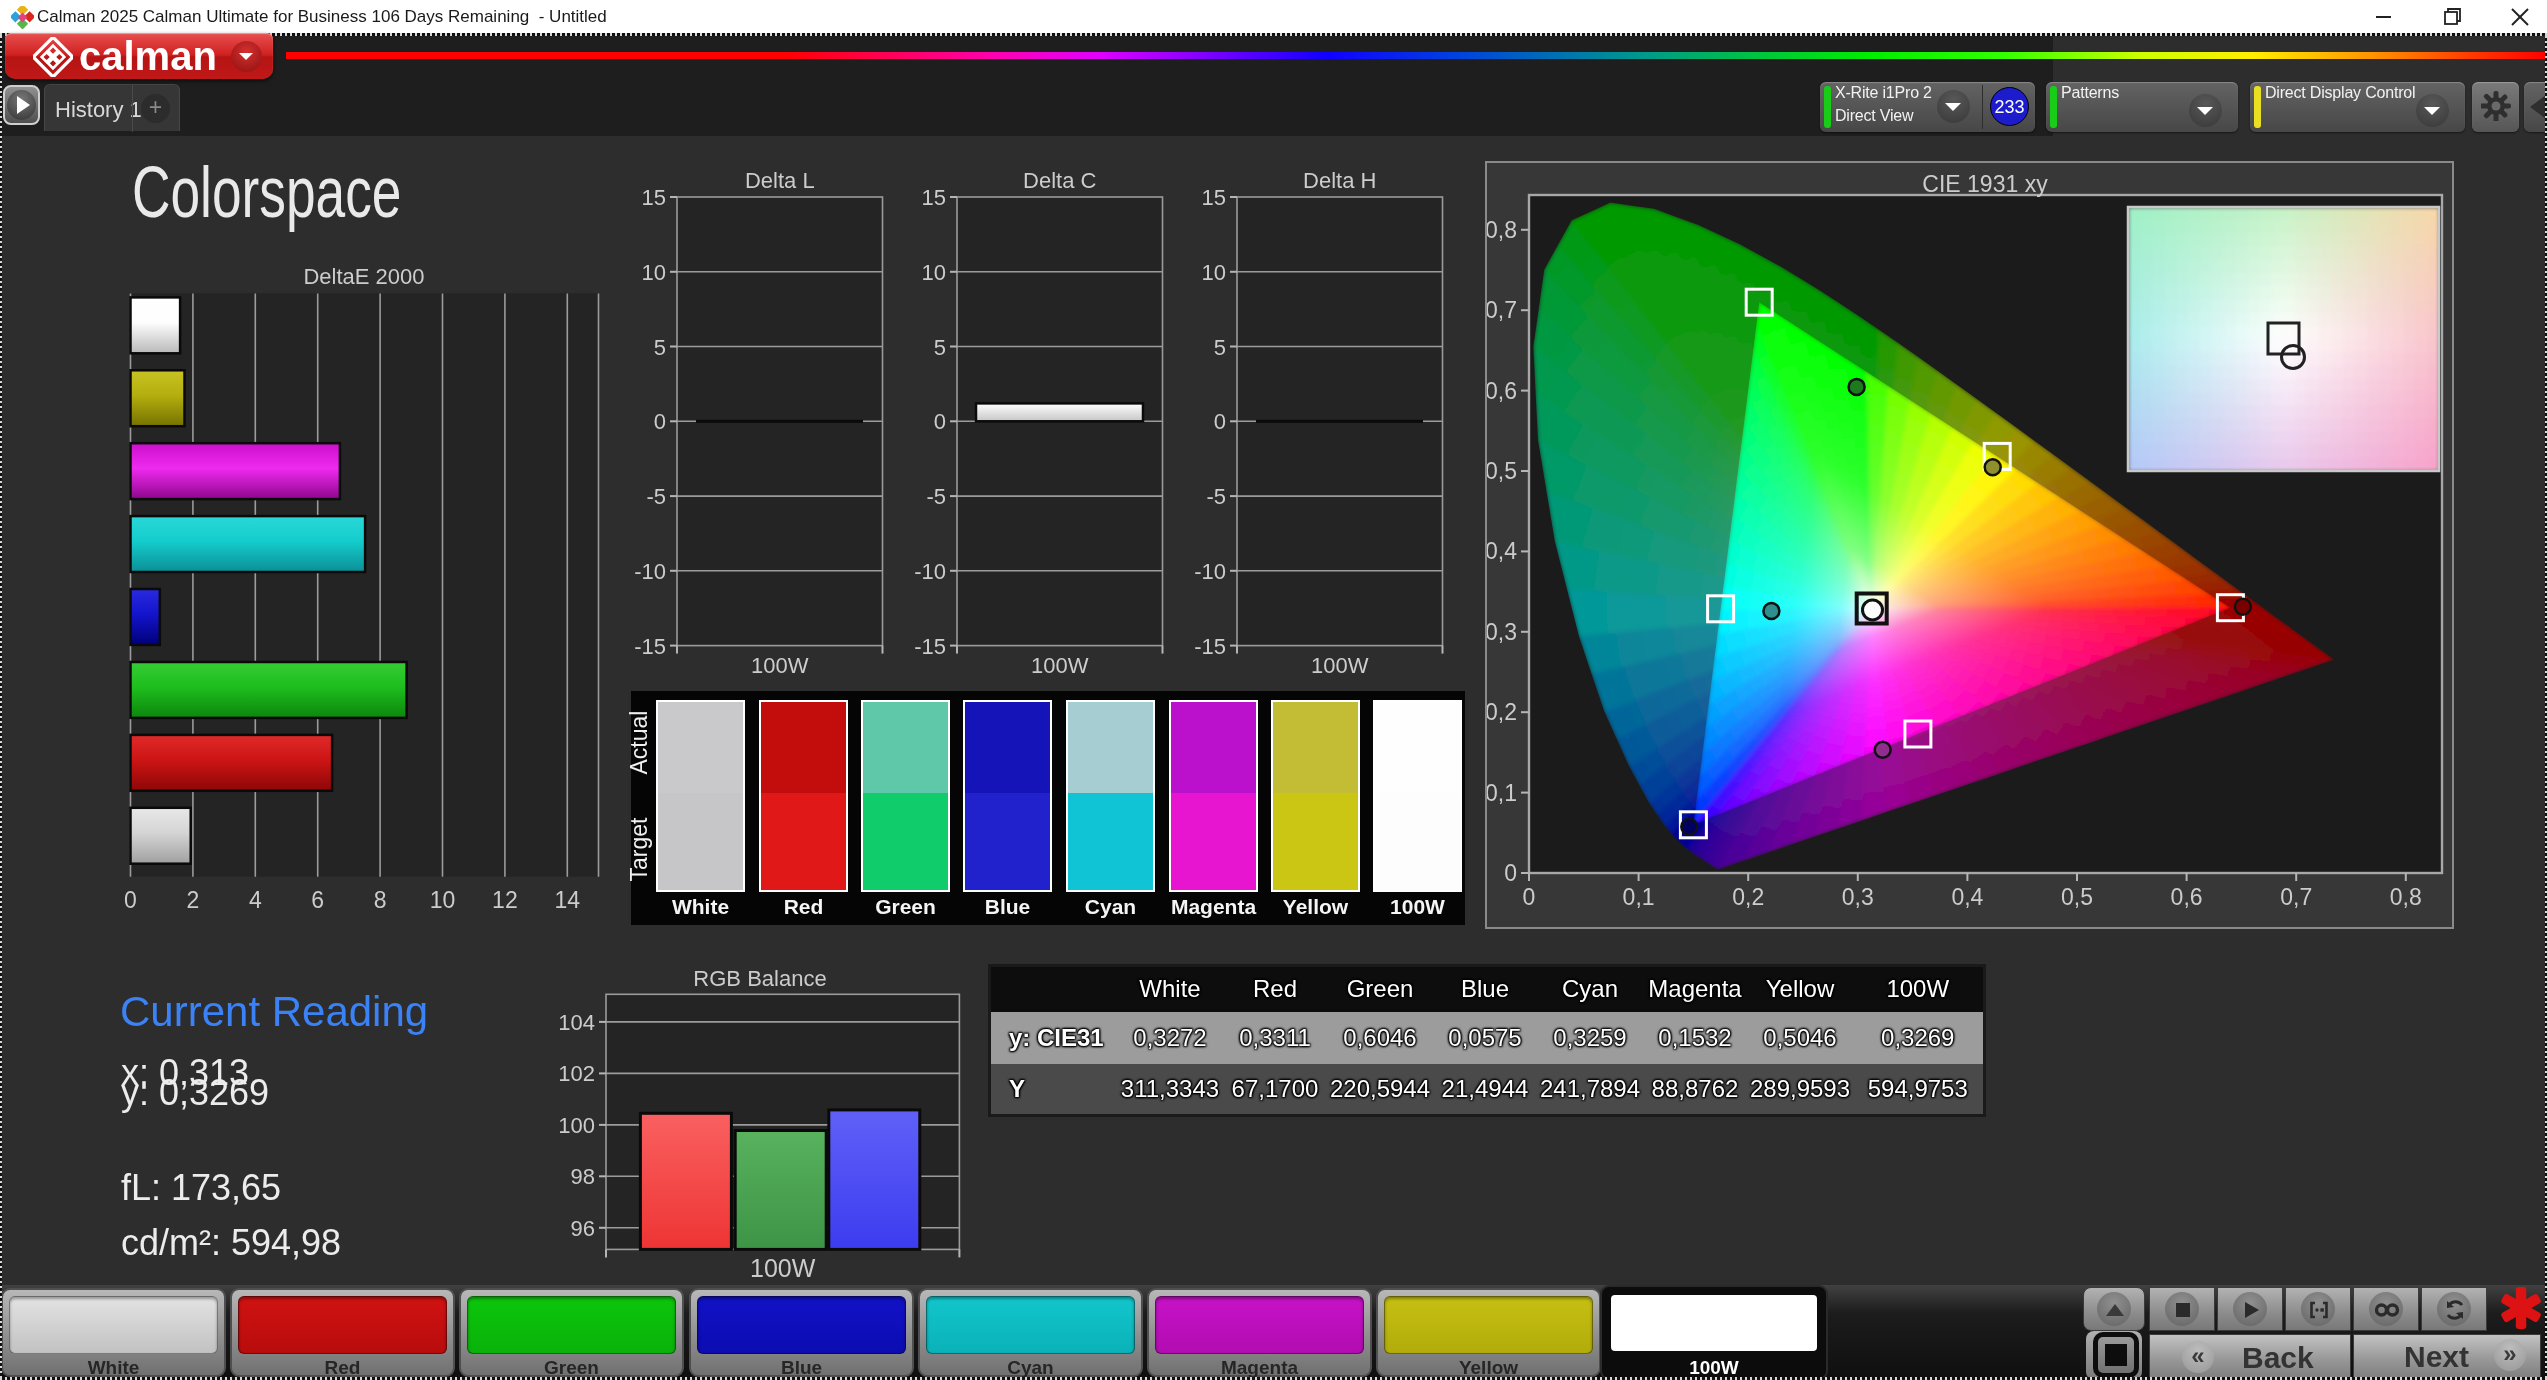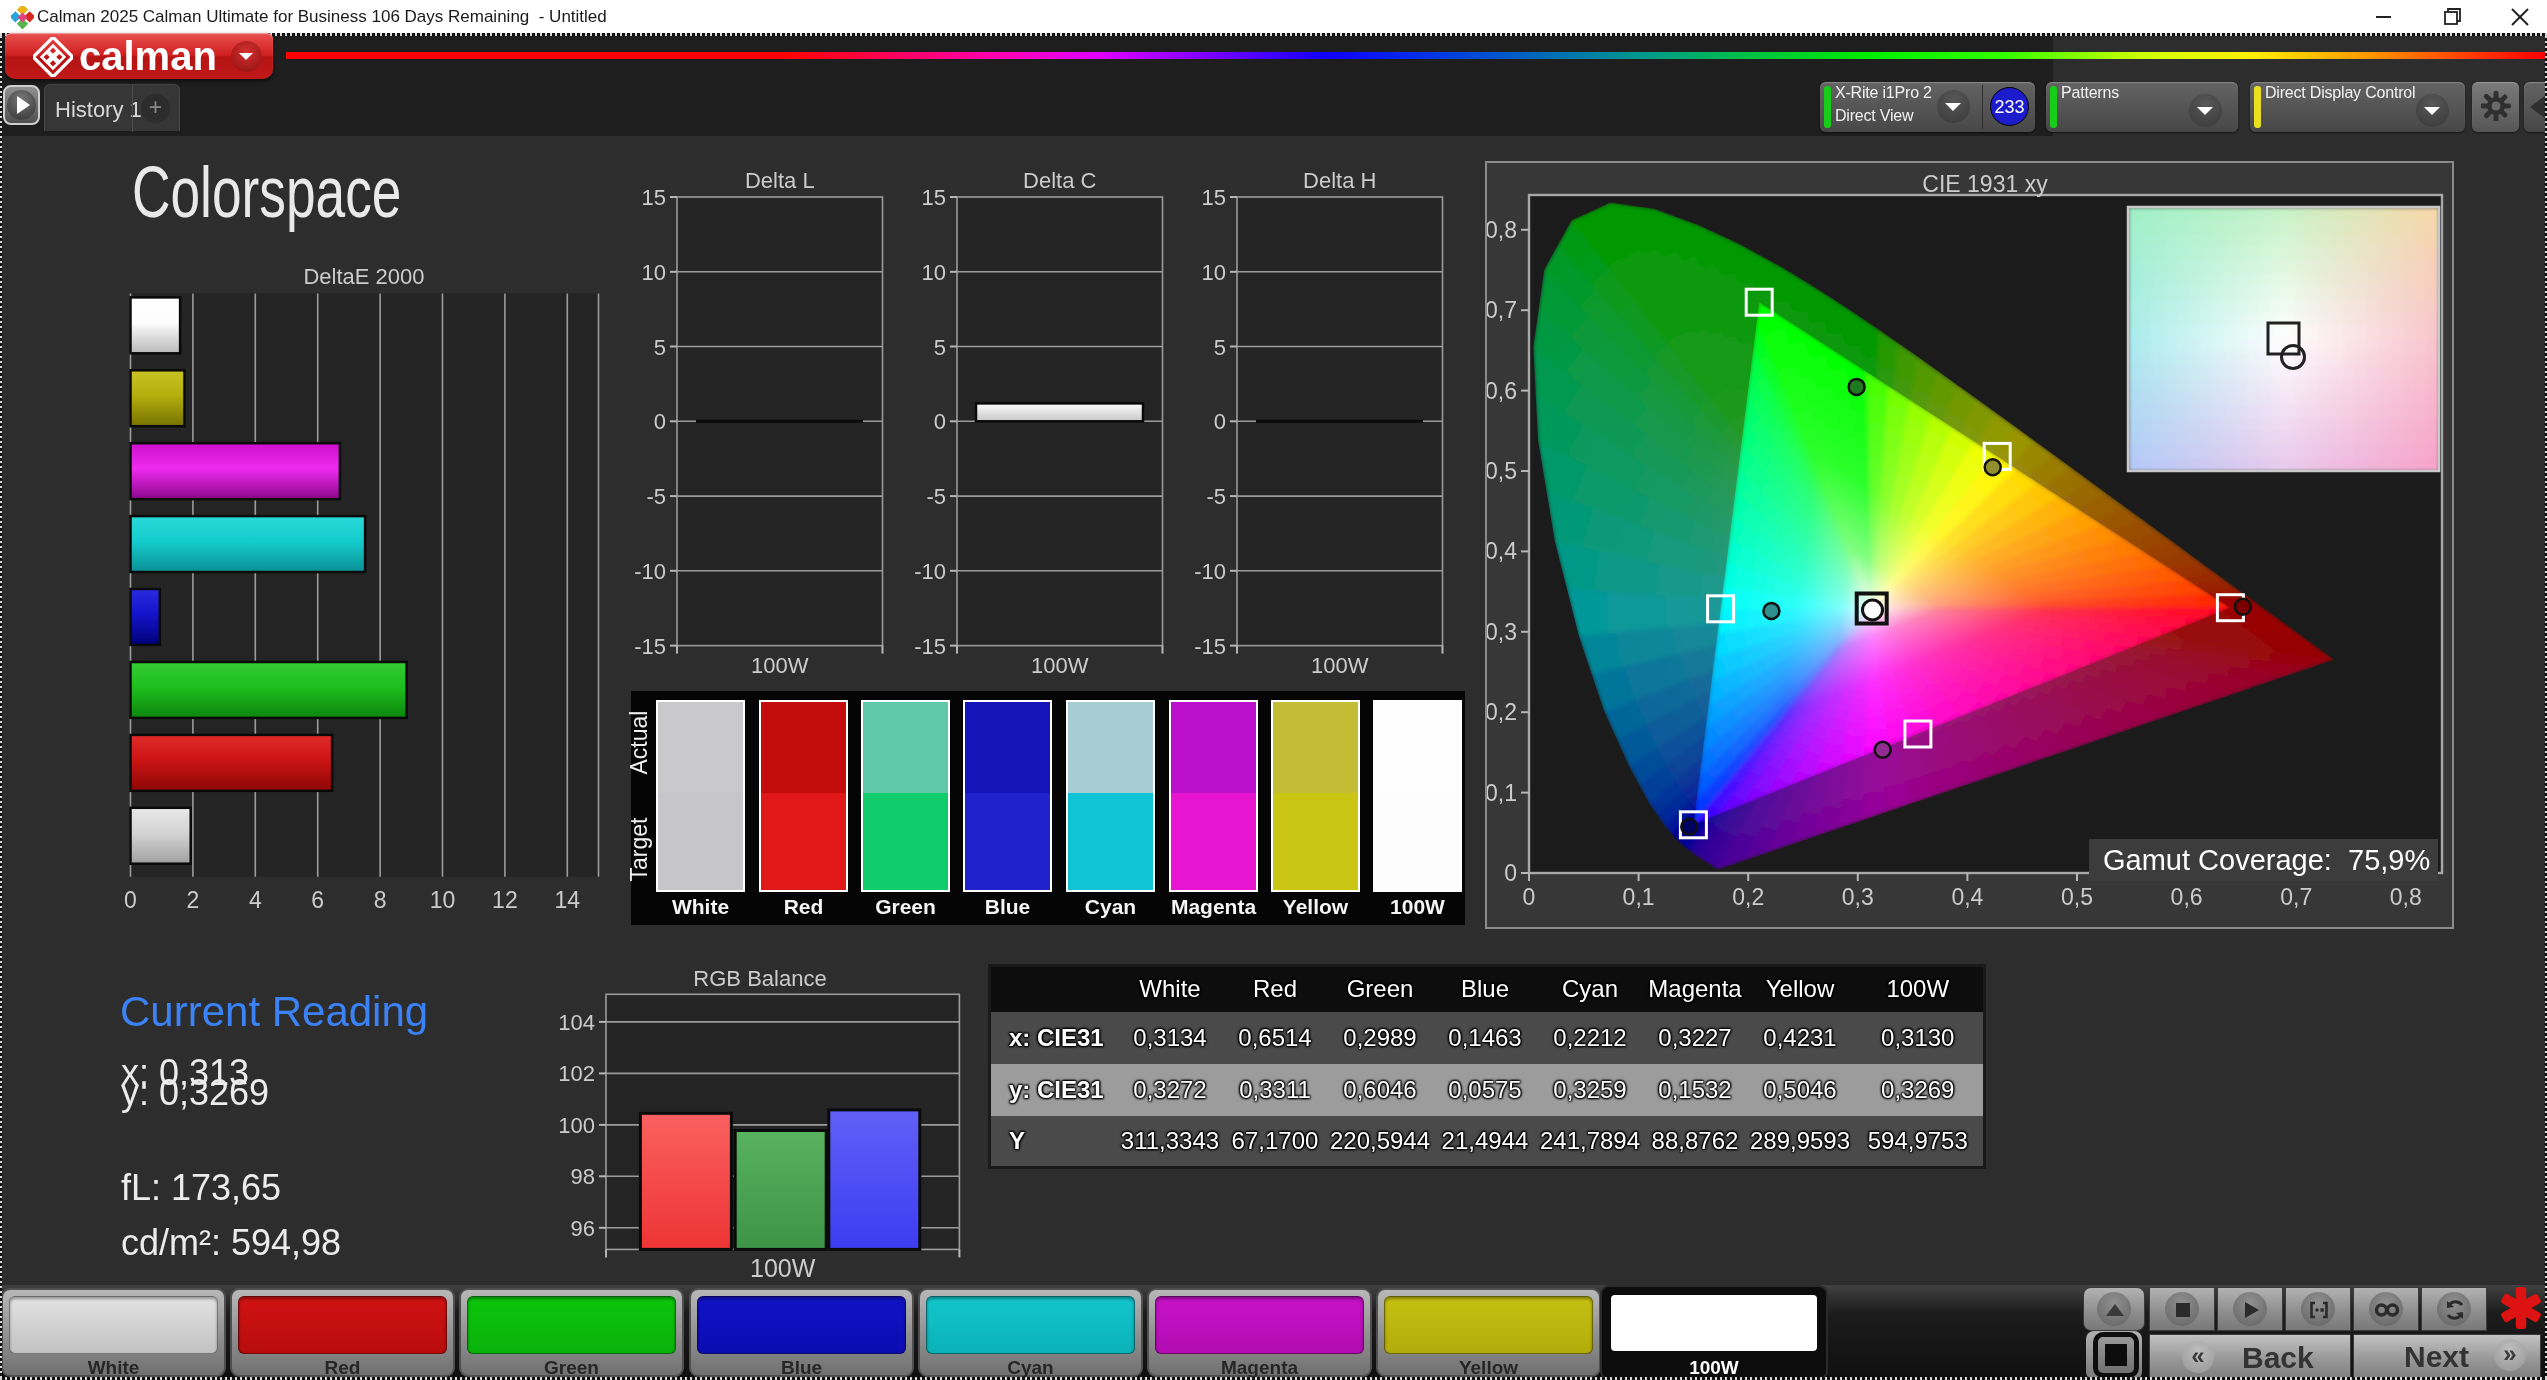--- a/index.html
+++ b/index.html
@@ -2397,21 +2397,21 @@
           <rect x="940.0" y="242.0" width="12.8" height="14.0" fill="#f7b3cc"></rect>
           <rect x="940.0" y="255.2" width="12.8" height="14.0" fill="#f7afcc"></rect>
           <rect x="940.0" y="268.4" width="12.8" height="14.0" fill="#f7accc"></rect>
           <rect x="940.0" y="281.6" width="12.8" height="14.0" fill="#f7a8cb"></rect>
           <rect x="940.0" y="294.8" width="12.8" height="14.0" fill="#f7a5cb"></rect>
         </g>
       </g>
       <rect x="641.0" y="44.0" width="311.0" height="264.0" fill="none" stroke="#c9c9c9" stroke-width="2.5"></rect>
       <rect x="781" y="160" width="31" height="31" fill="none" stroke="#222222" stroke-width="3"></rect>
       <circle cx="806" cy="194" r="11.5" fill="none" stroke="#222222" stroke-width="3"></circle>
-    </svg><div class="abs gamutbox">Gamut Coverage:&nbsp; 75,9%</div></div>
+    </svg></div>
 <div class="abs cr-title">Current Reading</div>
 <div class="abs cr-item" style="top:1052px">x: 0,313</div>
 <div class="abs cr-item" style="top:1072px">y: 0,3269</div>
 <div class="abs cr-item" style="top:1167px">fL: 173,65</div>
 <div class="abs cr-item" style="top:1222px">cd/m²: 594,98</div>
 <div class="abs" style="left:560px;top:960px"><svg width="420" height="320" viewBox="0 0 420 320">
       <rect x="46" y="34.3" width="353.4" height="255.1" fill="#242424" stroke="#9b9b9b" stroke-width="1.6"></rect>
       <line x1="46" y1="267.8" x2="399.4" y2="267.8" stroke="#9b9b9b" stroke-width="1.6"></line>
       <line x1="39" y1="267.8" x2="46" y2="267.8" stroke="#b5b5b5" stroke-width="2"></line>
       <text x="35" y="275.8" font-size="22" fill="#cccccc" text-anchor="end">96</text>
@@ -2466,31 +2466,20 @@
         <td class="lbl"></td>
         <td>White</td>
         <td>Red</td>
         <td>Green</td>
         <td>Blue</td>
         <td>Cyan</td>
         <td>Magenta</td>
         <td>Yellow</td>
         <td>100W</td>
       </tr>
-      <tr class="dk">
-        <td class="lbl">x: CIE31</td>
-        <td>0,3134</td>
-        <td>0,6514</td>
-        <td>0,2989</td>
-        <td>0,1463</td>
-        <td>0,2212</td>
-        <td>0,3227</td>
-        <td>0,4231</td>
-        <td>0,3130</td>
-      </tr>
       <tr class="lt">
         <td class="lbl">y: CIE31</td>
         <td>0,3272</td>
         <td>0,3311</td>
         <td>0,6046</td>
         <td>0,0575</td>
         <td>0,3259</td>
         <td>0,1532</td>
         <td>0,5046</td>
         <td>0,3269</td>

